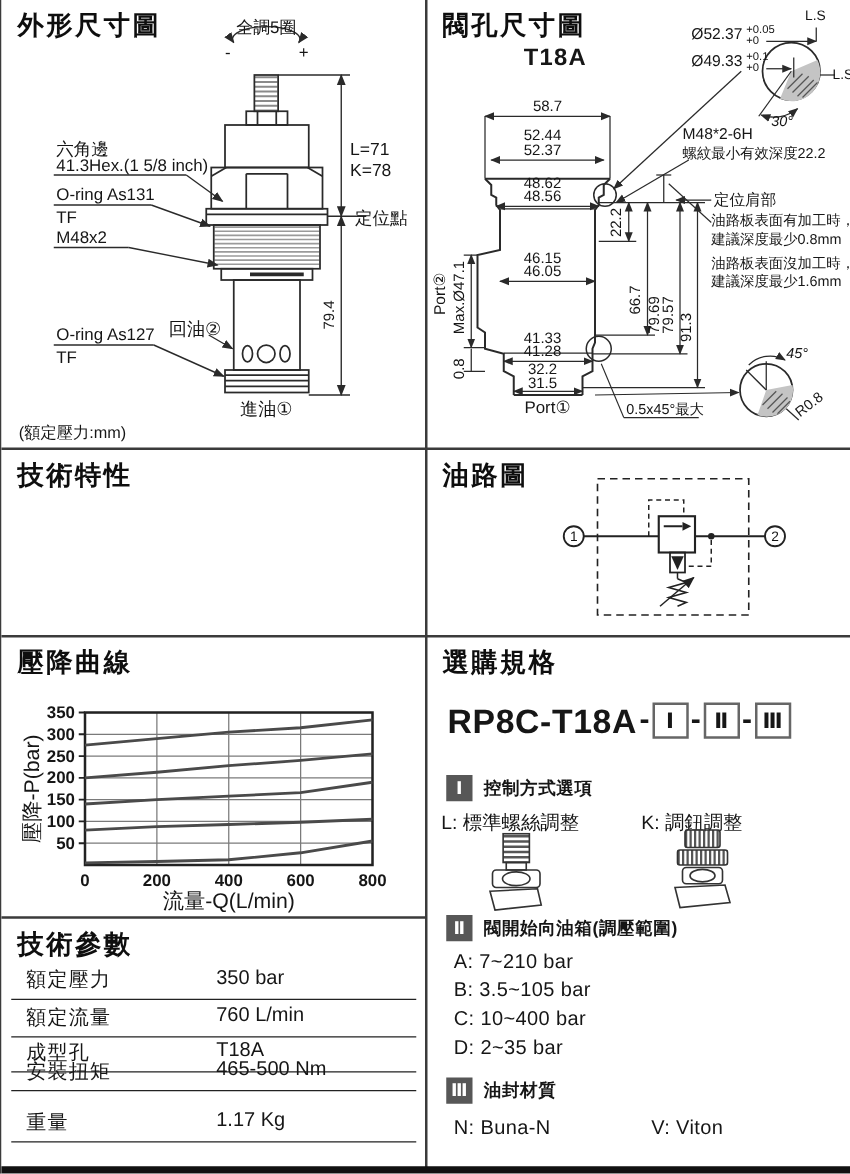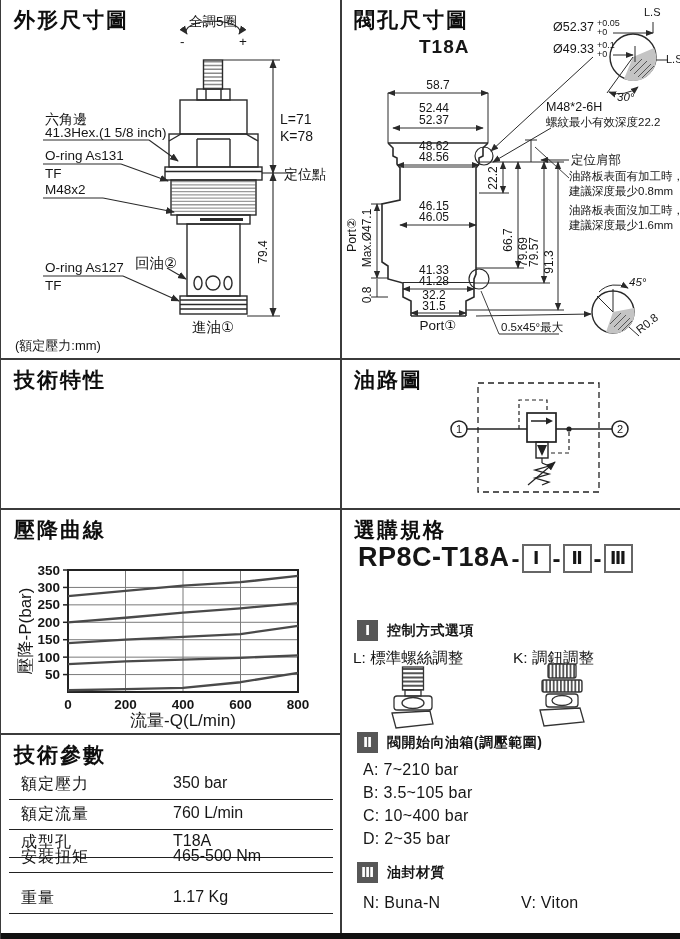--- a/index.html
+++ b/index.html
@@ -16,21 +16,21 @@
   .stxt{font-size:11.5px}
   .tick{font-size:13.5px;font-weight:bold}
   .axlbl{font-size:17px}
   
   .features-body{position:absolute;left:11px;top:39px;width:322px;font-size:16px;line-height:21.5px;
                  text-align:justify;letter-spacing:.3px;color:#111}
   
   .cavity-sub{position:absolute;left:78px;top:36px;font-size:19px;font-weight:bold;letter-spacing:1px}
   .unit-note{position:absolute;left:14px;top:337px;font-size:13px}
   
-  .partnum{position:absolute;left:17px;top:32px;display:flex;align-items:flex-end}
+  .partnum{position:absolute;left:17px;top:52px;display:flex;align-items:flex-start}
   .pn-main{font-size:27px;font-weight:bold;letter-spacing:.5px}
   .pn-dash{font-size:24px;font-weight:bold;margin:0 2px}
   .pn-box{width:25px;height:25px;border:2px solid #666;display:flex;align-items:center;justify-content:center;
           font-size:17px;font-weight:bold;background:#fff}
   .grp-head{position:absolute;left:16px;display:flex;align-items:center}
   .badge{width:21px;height:21px;background:#575757;color:#fff;font-size:14px;font-weight:bold;
          text-align:center;line-height:21px;display:inline-block}
   .grp-title{font-size:14px;font-weight:bold;margin-left:9px;letter-spacing:.5px}
   .opt{position:absolute;font-size:15.5px;white-space:nowrap}
   .opt2{position:absolute;left:22px;font-size:16px;letter-spacing:.3px;white-space:nowrap}

